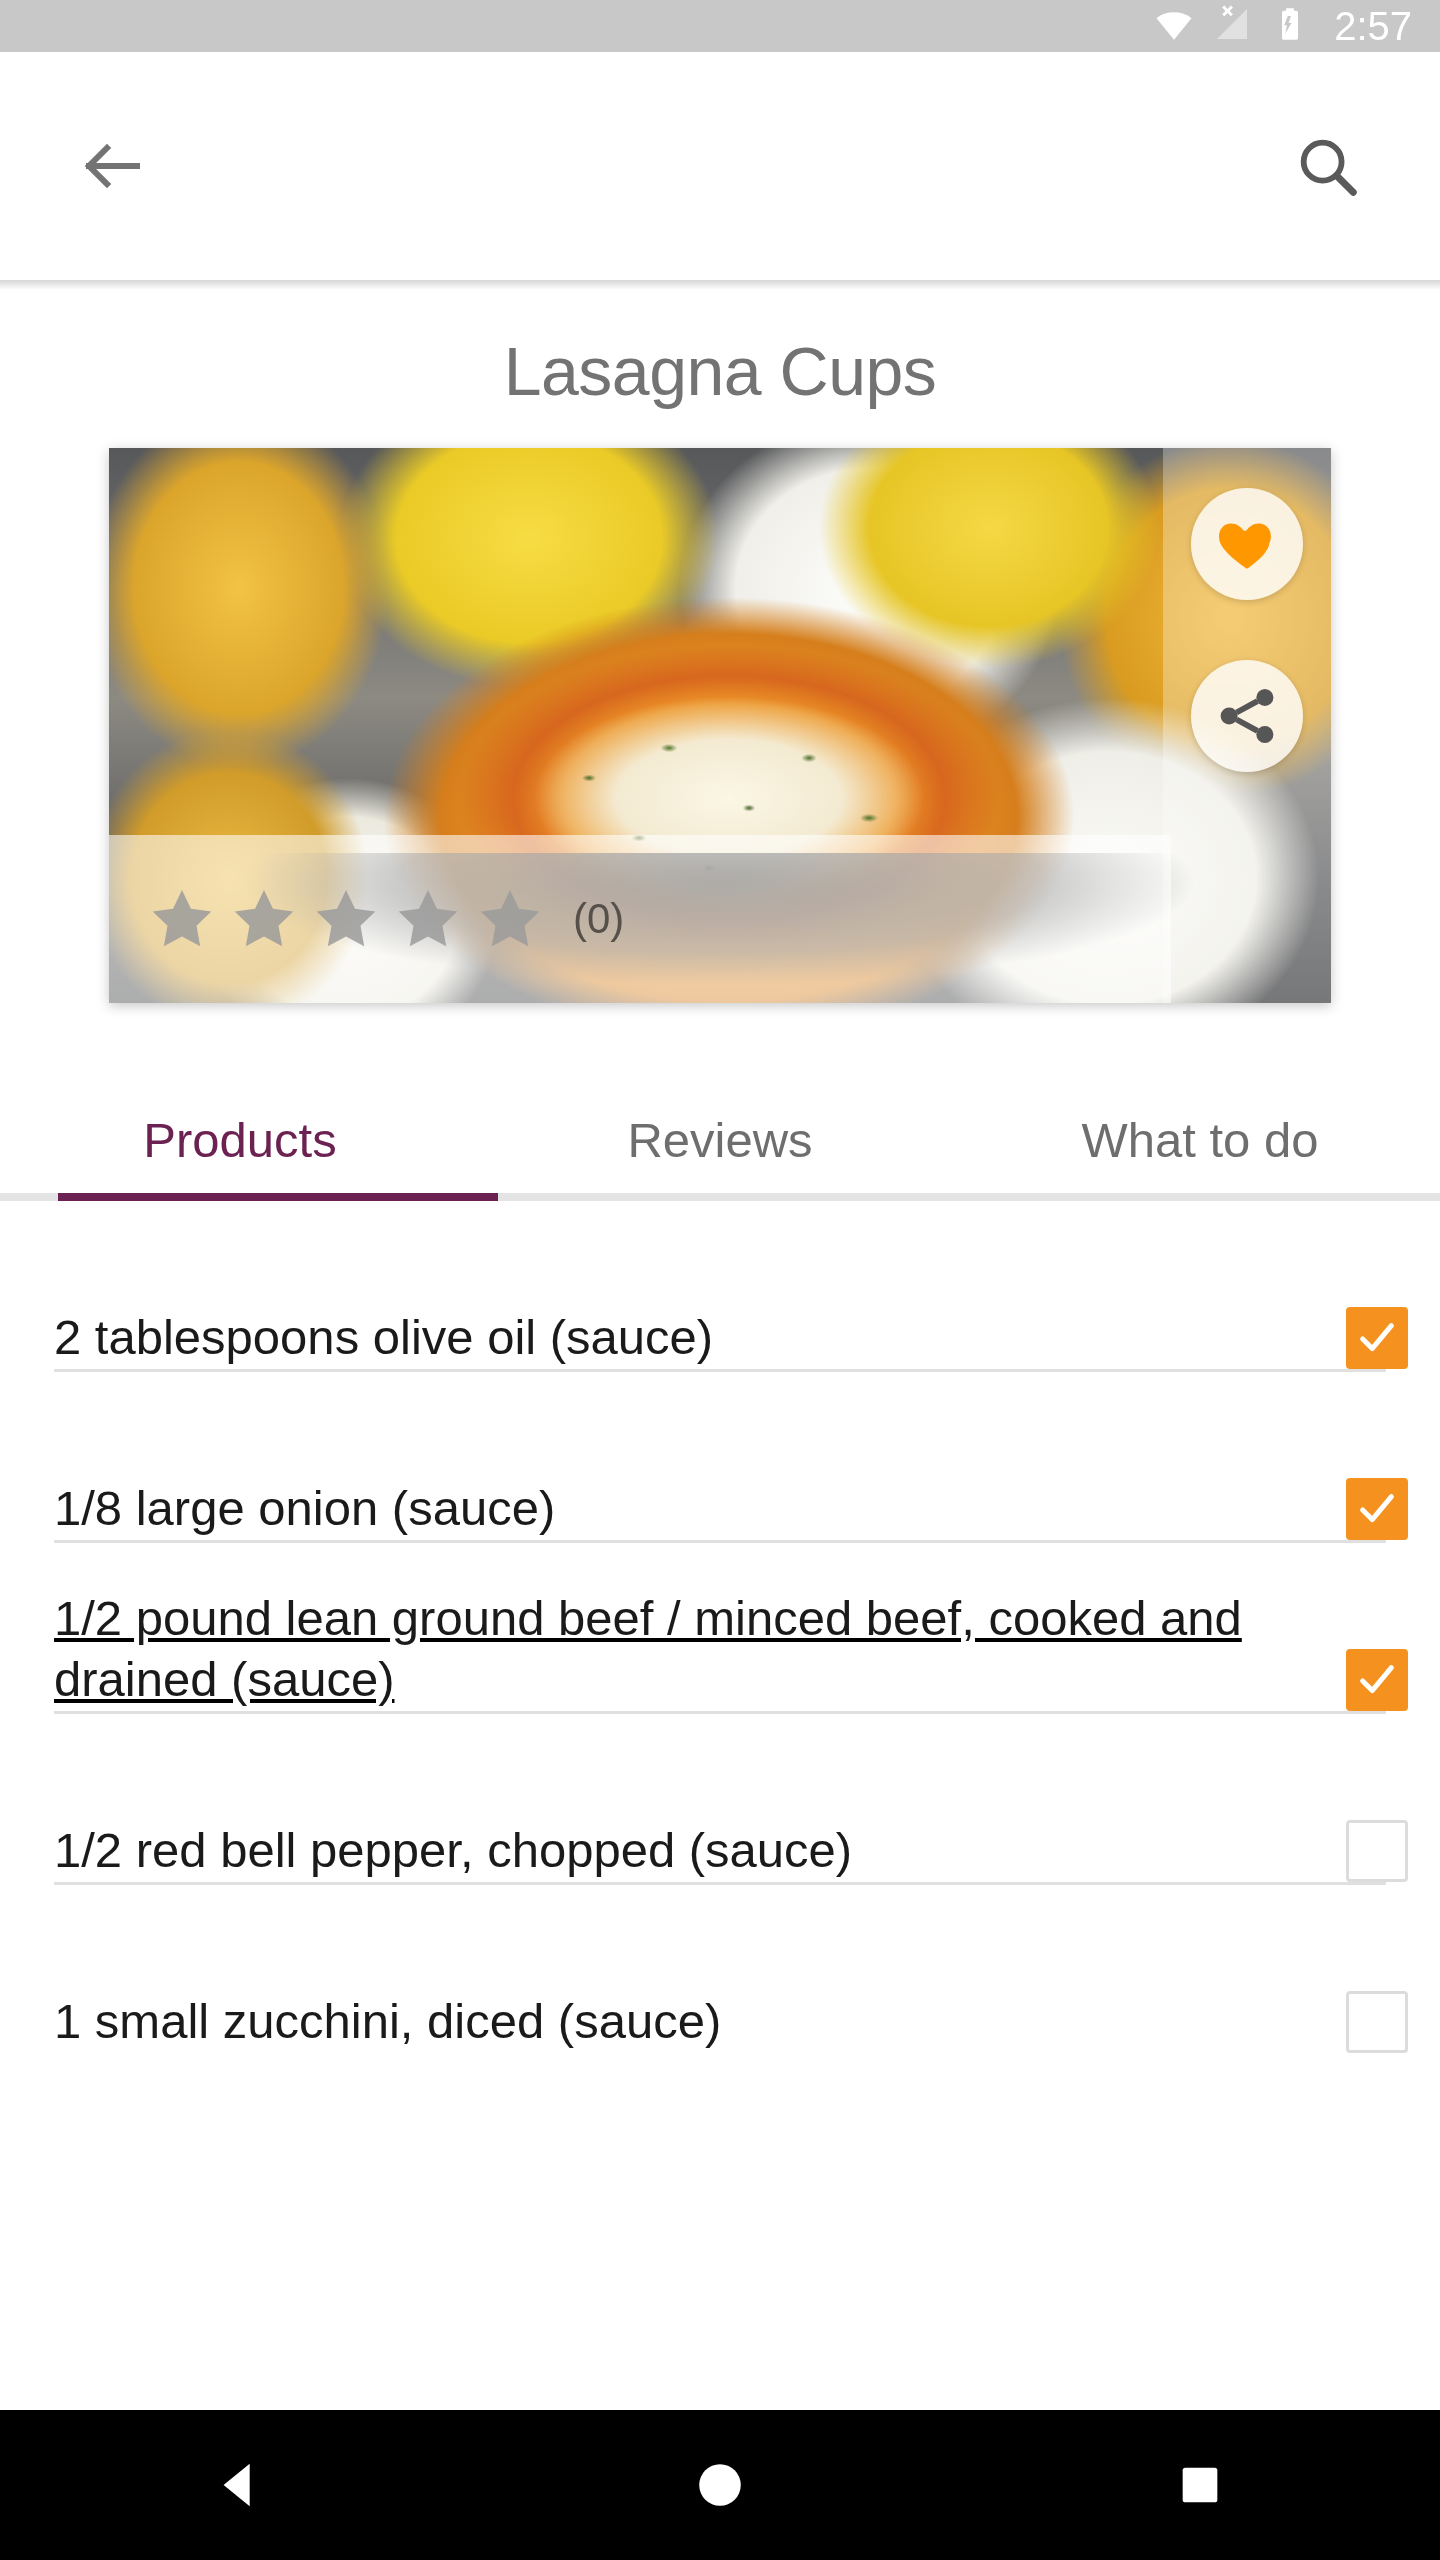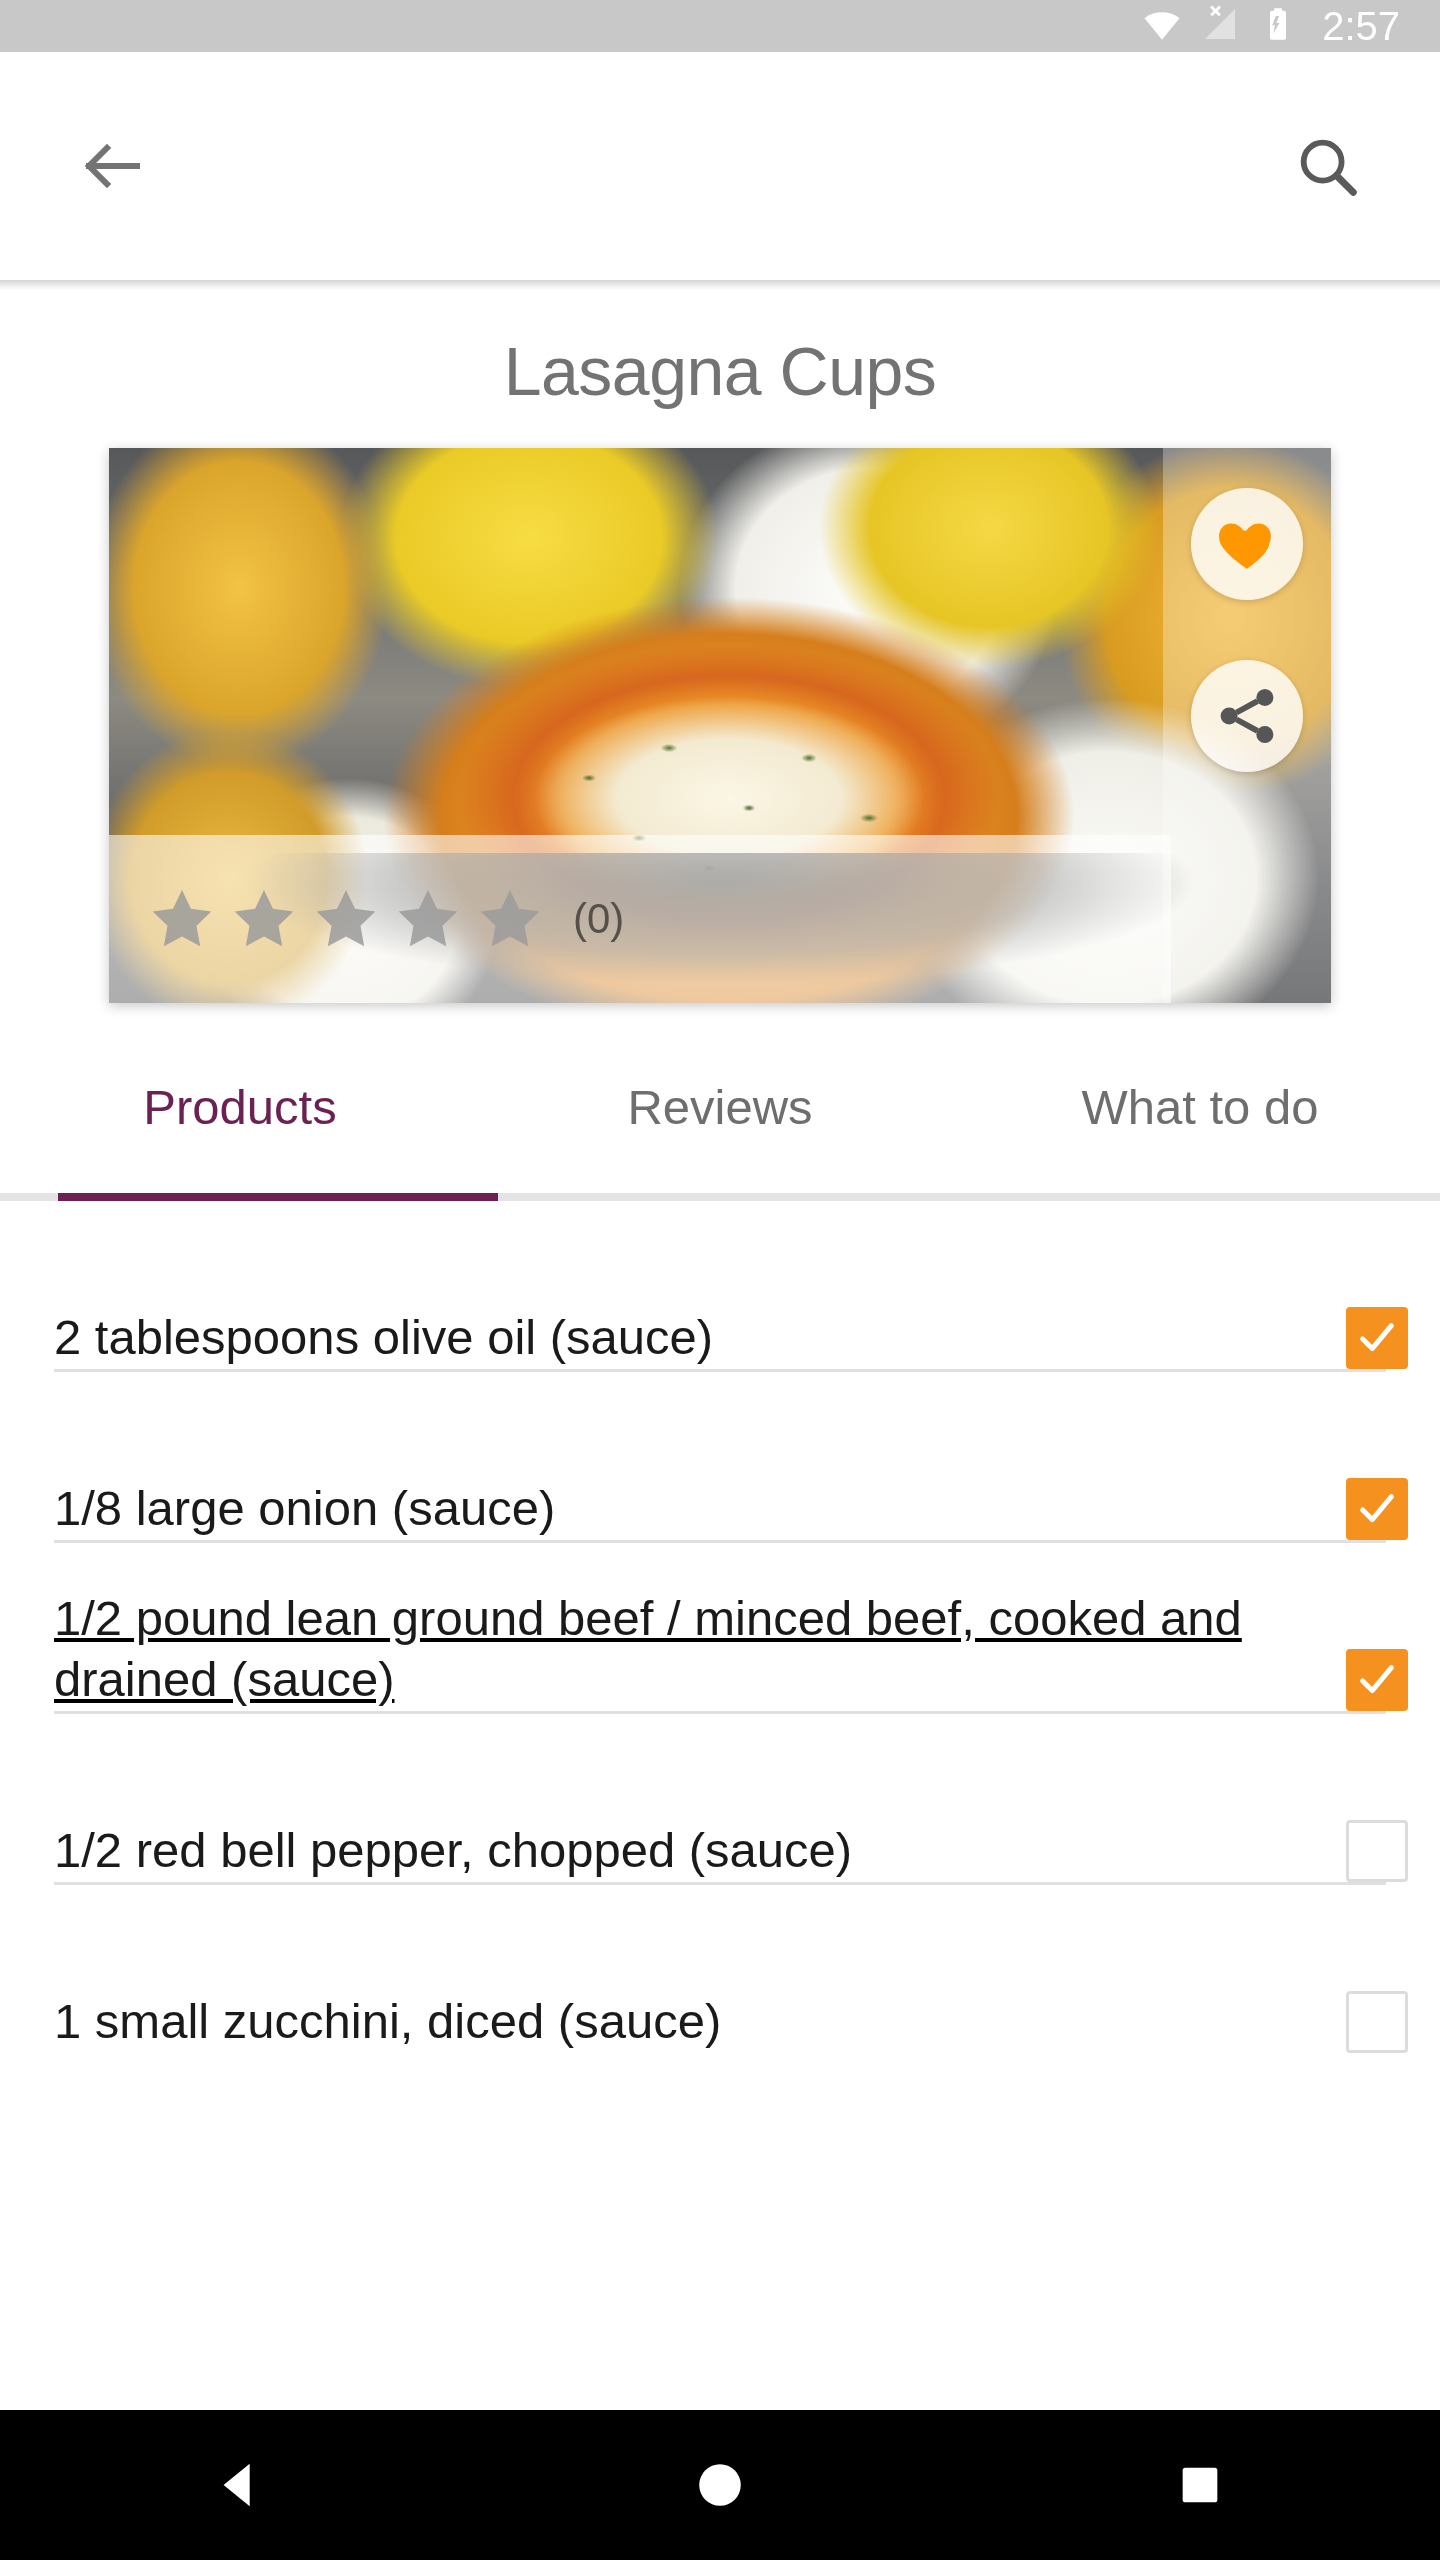--- a/index.html
+++ b/index.html
@@ -9,21 +9,21 @@
     font-family:"Liberation Sans", sans-serif;
     overflow:hidden;
   }
   .screen { position:relative; width:1440px; height:2560px; background:#fff; }
 
   
   .statusbar{
     position:absolute; top:0; left:0; width:1440px; height:52px;
     background:#c8c8c8;
     display:flex; align-items:center; justify-content:flex-end;
-    padding-right:40px; gap:18px;
+    padding-right:28px; gap:18px;
   }
   .sb-icon{ display:block; }
   .sb-time{
     color:#ffffff; font-size:40px; letter-spacing:0px;
     font-family:"Liberation Sans", sans-serif; line-height:52px;
     margin-left:6px;
   }
 
   
   .toolbar{
@@ -131,21 +131,21 @@
   .star{ width:74px; height:74px; display:block; }
   .rating-count{
     font-size:42px; color:#55504a; margin-left:18px;
     font-family:"Liberation Sans", sans-serif;
   }
 
   
   .tabs{
     position:relative; margin-top:48px;
     width:1440px; height:150px;
-    display:flex; align-items:flex-start;
+    display:flex; align-items:center;
   }
   .tab{
     flex:1 1 0;
     text-align:center;
     font-size:49px;
     color:#6e6e6e;
     padding-top:28px;
     cursor:pointer;
     font-family:"Liberation Sans", sans-serif;
   }

